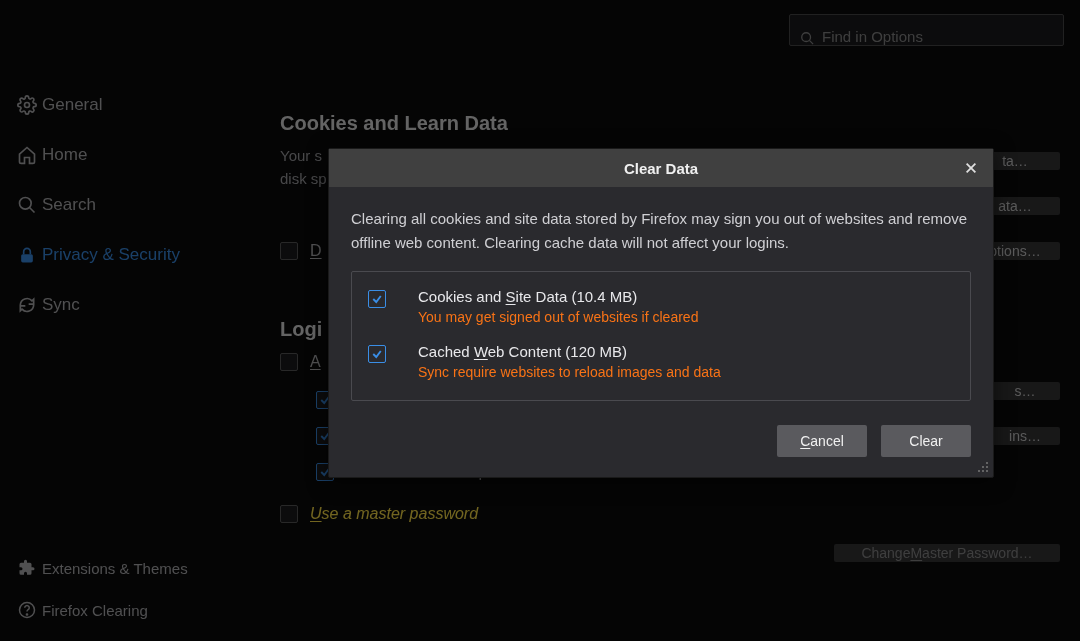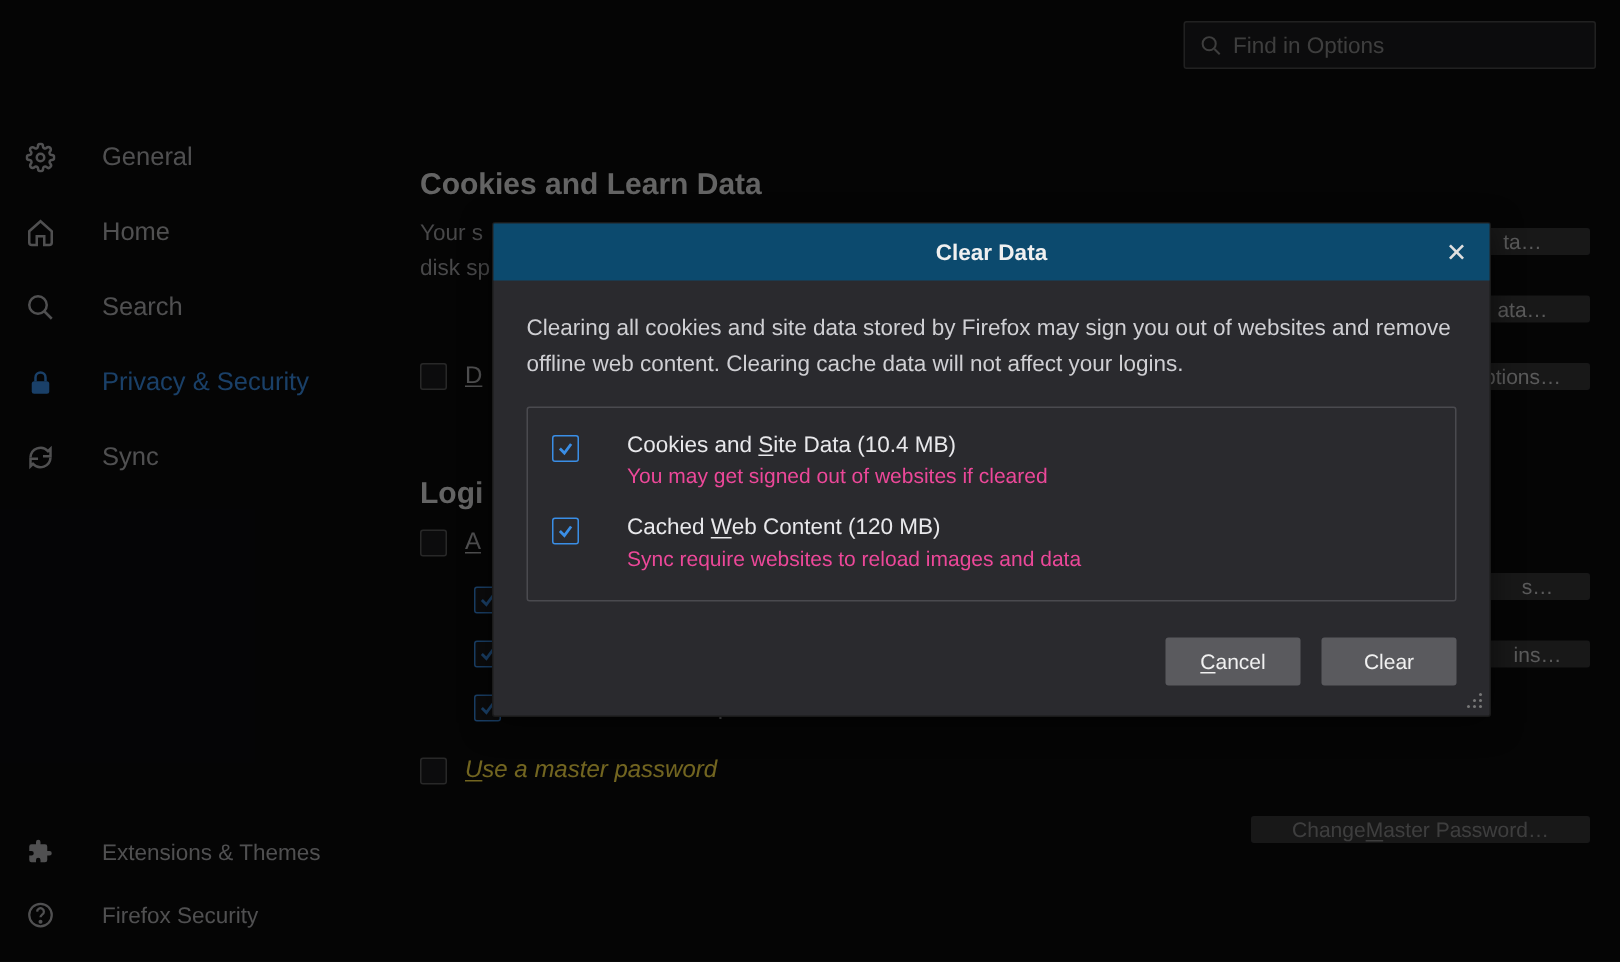--- a/index.html
+++ b/index.html
@@ -2,33 +2,33 @@
 <html><head>
 <meta charset="utf-8">
 <style>
   * { box-sizing: border-box; margin: 0; padding: 0; font-family: "Segoe UI", Arial, sans-serif; }
   html, body { width: 1080px; height: 641px; background: #0c0c0d; color: #b1b1b3; overflow: hidden; position: relative; }
 
   
   .searchbar {
     position: absolute; top: 14px; right: 16px; width: 275px; height: 32px;
     border: 1px solid #4a4a4a; border-radius: 2px; background: #1c1c1d;
-    display: flex; align-items: center; padding: 0 10px; gap: 8px;
+    display: flex; align-items: flex-end; padding: 0 10px; gap: 8px;
   }
   .searchbar .mag { width: 14px; height: 14px; flex-shrink: 0; }
   .searchbar input {
     flex: 1; background: transparent; border: none; outline: none;
     color: #b1b1b3; font-size: 15px;
   }
   .searchbar input::placeholder { color: #8b8b8b; }
 
   
   .sidebar { position: absolute; left: 0; top: 80px; width: 250px; }
   .navitem {
-    display: flex; align-items: center; gap: 30px; padding: 14px 0 14px 16px;
+    display: flex; align-items: center; gap: 4px; padding: 14px 0 14px 16px;
     font-size: 17px; color: #b1b1b3; cursor: default;
   }
   .navitem.active { color: #3a8ee6; }
   .navitem .icon { width: 22px; height: 22px; display:inline-flex; align-items:center; justify-content:center; flex-shrink:0; }
   .sidebar-foot { position: absolute; left: 0; bottom: 10px; width: 250px; }
   .sidebar-foot .navitem { font-size: 15px; color: #b1b1b3; padding: 10px 0 10px 16px; }
 
   
   .main { position: absolute; left: 280px; top: 112px; right: 20px; }
   .section-heading { font-size: 20px; font-weight: 600; color: #dddddd; margin-bottom: 12px; }
@@ -51,41 +51,41 @@
   
   .overlay {
     position: absolute; inset: 0; background: rgba(0,0,0,0.55);
   }
   .modal {
     position: absolute; left: 328px; top: 148px; width: 666px; background: #2a2a2e;
     border: 1px solid #1a1a1a; border-radius: 2px; color: #d7d7db;
     box-shadow: 0 4px 20px rgba(0,0,0,0.5);
   }
   .modal-header {
-    height: 38px; background: #0c4a6e; display:flex; align-items:center; justify-content:center; position:relative;
+    height: 38px; background: #404040; display:flex; align-items:center; justify-content:center; position:relative;
     font-size: 15px; font-weight: 600; color: #f0f0f0;
   }
   .modal-close {
     position:absolute; right:10px; top:50%; transform:translateY(-50%);
     width:24px; height:24px; display:inline-flex; align-items:center; justify-content:center; cursor:default;
     color:#e0e0e0;
   }
   .modal-body { padding: 20px 22px 10px 22px; font-size: 15px; color: #cfcfd3; }
   .modal-body p { line-height: 1.6; margin-bottom: 16px; }
   .option-box { border: 1px solid #4a4a4f; border-radius: 2px; padding: 16px 16px; }
   .opt-row { display:flex; gap:32px; margin-bottom: 4px; }
   .opt-row + .opt-row { margin-top: 18px; }
   .cb {
     width: 18px; height: 18px; border: 1px solid #3a8ee6; border-radius: 2px;
     background: #2a2a2e; display:inline-flex; align-items:center; justify-content:center; flex-shrink:0;
     margin-top: 2px;
   }
   .cb svg { stroke:#3a8ee6; }
   .opt-text .title { color:#e8e8eb; font-size: 15px; }
-  .opt-text .desc { color:#ec4899; font-size: 14px; margin-top: 4px; }
+  .opt-text .desc { color:#f97316; font-size: 14px; margin-top: 4px; }
   .modal-footer {
     display:flex; justify-content:flex-end; gap: 14px; padding: 14px 22px 20px 22px;
   }
   .btn {
     min-width: 90px; height: 32px; padding: 0 18px; border-radius: 2px;
     background: #5a5a5e; color:#f0f0f0; font-size: 14px;
     display:inline-flex; align-items:center; justify-content:center; cursor:default;
   }
   .resize-grip {
     position:absolute; right:4px; bottom:4px; width:14px; height:14px;
@@ -160,21 +160,21 @@
     <span>Extensions &amp; Themes</span>
   </div>
   <div class="navitem">
     <span class="icon">
       <svg viewBox="0 0 24 24" width="18" height="18" fill="none" stroke="#b1b1b3" stroke-width="2">
           <circle cx="12" cy="12" r="10"></circle>
           <path d="M9 9a3 3 0 1 1 4.5 2.6C12.7 12.2 12 13 12 14"></path>
           <circle cx="12" cy="18" r="0.8" fill="#b1b1b3"></circle>
         </svg>
     </span>
-    <span>Firefox Security</span>
+    <span>Firefox Clearing</span>
   </div>
 </div>
 
 <div class="main">
   <div class="section-heading">Cookies and Learn Data</div>
   <div class="section-text">Your s</div>
   <div class="section-text">disk sp</div>
 
   <div class="bg-button" style="top:40px; width:90px; right:0;">ta…</div>
   <div class="bg-button" style="top:85px; width:90px; right:0;">ata…</div>

